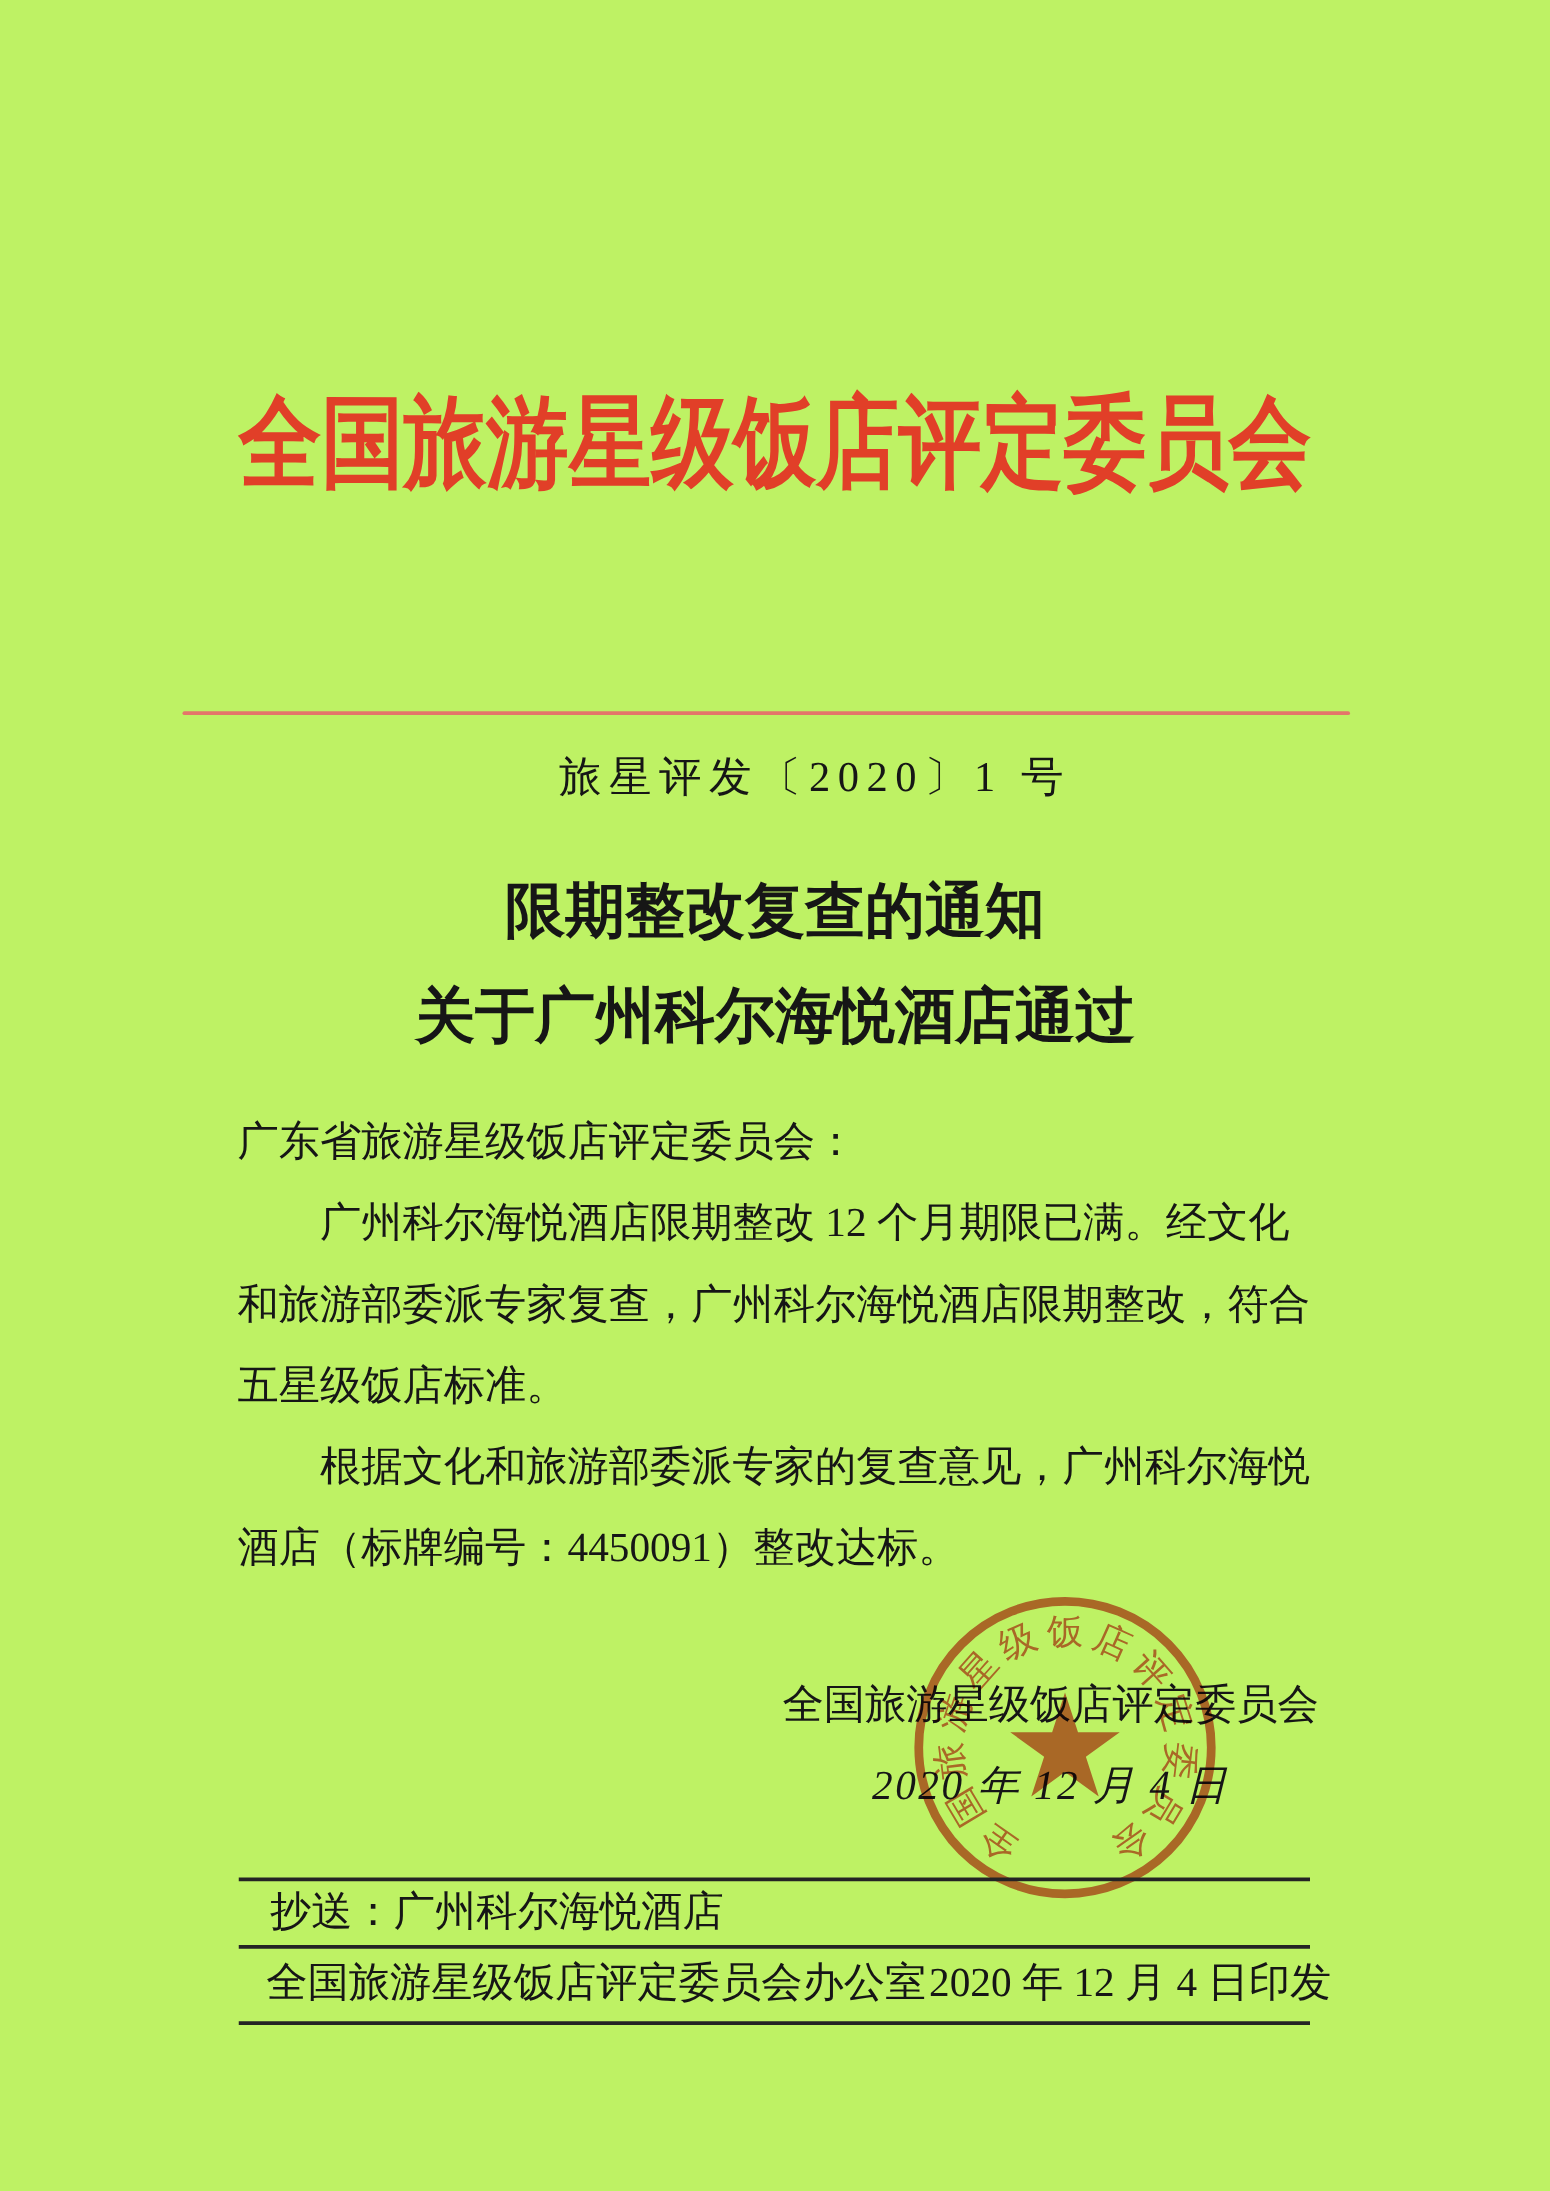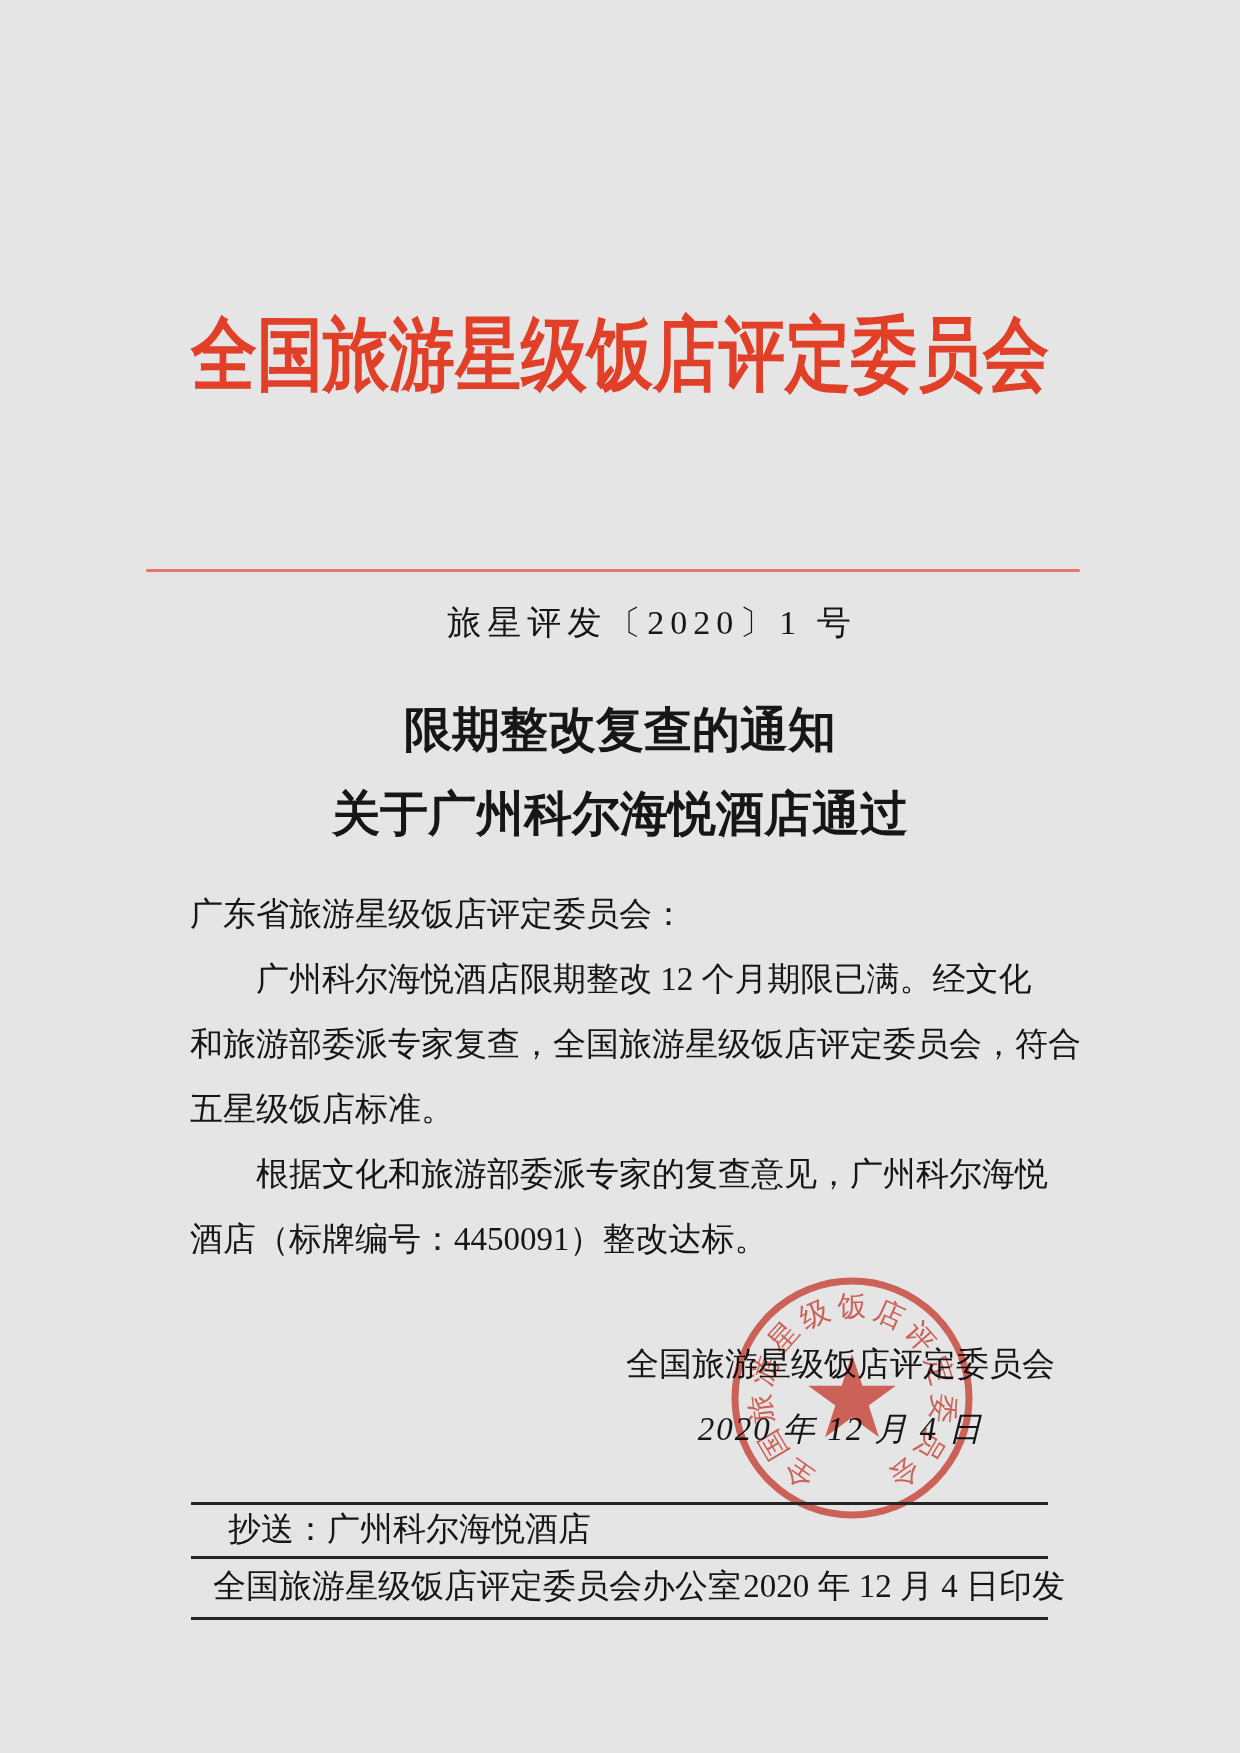--- a/index.html
+++ b/index.html
@@ -4,21 +4,21 @@
 <style>
   html,body{margin:0;padding:0;}
   body{
     width:1240px;height:1753px;
     background:#ffffff;
     font-family:"Liberation Serif","DejaVu Serif",serif;
     color:#161616;
     position:relative;
     overflow:hidden;
   }
-  .page{position:absolute;inset:0;background:#e5e5e5;}
+  .page{position:absolute;inset:0;background:#bef264;}
 
   
   .org-title{
     position:absolute;top:303px;left:0;width:100%;height:104px;
     display:flex;align-items:center;justify-content:center;
   }
   .org-title .inner{
     font-size:66px;font-weight:700;letter-spacing:0px;
     transform:scaleY(1.22);transform-origin:center;
     white-space:nowrap;
@@ -62,21 +62,21 @@
   }
 
   .footer-rule{
     position:absolute;left:191px;width:857px;height:2.5px;background:#242424;
   }
   .rule-1{top:1502px;}
   .rule-2{top:1556px;}
   .rule-3{top:1617px;}
 
   .cc-row{
-    position:absolute;left:228px;top:1505px;height:48px;
+    position:absolute;left:216px;top:1505px;height:48px;
     display:flex;align-items:center;
     font-size:33px;white-space:nowrap;
   }
   .office-row{
     position:absolute;left:213px;top:1558px;width:852px;height:56px;
     display:flex;align-items:center;justify-content:space-between;
     font-size:33px;white-space:nowrap;
   }
 </style>
 </head>
@@ -93,21 +93,21 @@
   <div class="doc-number">旅星评发〔2020〕1 号</div>
 
   <div class="doc-title">
     <div>限期整改复查的通知</div>
     <div>关于广州科尔海悦酒店通过</div>
   </div>
 
   <div class="body-block" id="body-block">
       <div class="body-line">广东省旅游星级饭店评定委员会：</div>
       <div class="body-line indent">广州科尔海悦酒店限期整改 12 个月期限已满。经文化</div>
-      <div class="body-line">和旅游部委派专家复查，全国旅游星级饭店评定委员会，符合</div>
+      <div class="body-line">和旅游部委派专家复查，广州科尔海悦酒店限期整改，符合</div>
       <div class="body-line">五星级饭店标准。</div>
       <div class="body-line indent">根据文化和旅游部委派专家的复查意见，广州科尔海悦</div>
       <div class="body-line">酒店（标牌编号：4450091）整改达标。</div>
     </div>
 
   <div class="signature">
     <div class="sig-org">全国旅游星级饭店评定委员会</div>
     <div class="sig-date">2020 年 12 月 4 日</div>
   </div>
 

